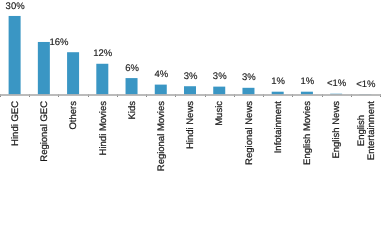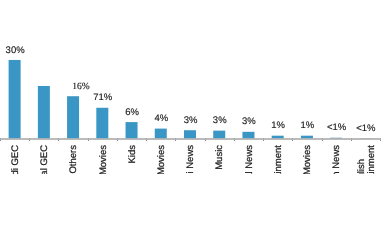--- a/index.html
+++ b/index.html
@@ -13,21 +13,20 @@
     overflow: hidden;
     font-family: "Liberation Sans", sans-serif;
     -webkit-font-smoothing: antialiased;
     text-rendering: geometricPrecision;
   }
   #chart {
     position: relative;
     width: 382px;
     height: 174px;
     background: #ffffff;
-    margin-top: 44px;
   }
   .plot-area {
     position: absolute;
     left: 0;
     top: 0;
     width: 380px;
     height: 95px;
   }
   .axis-line {
     position: absolute;
@@ -110,23 +109,23 @@
     <div class="tick" style="left: 205px;"></div>
     <div class="tick" style="left: 234px;"></div>
     <div class="tick" style="left: 263px;"></div>
     <div class="tick" style="left: 292px;"></div>
     <div class="tick" style="left: 322px;"></div>
     <div class="tick" style="left: 351px;"></div>
     <div class="tick" style="left: 380px;"></div>
     <div class="dlabel" style="left: -14.8846px; width: 60px; top: 1.56px;">30%</div>
     <div class="vlabel" style="width: 120px; left: -109.185px;">Hindi GEC</div>
     <div class="vlabel" style="width: 120px; left: -79.9538px;">Regional GEC</div>
-    <div class="dlabel" style="left: 51px; width: 60px; top: 37.8126px; font-family: Liberation Serif, serif;">16%</div>
+    <div class="dlabel" style="left: 29px; width: 60px; top: 37.8126px;">16%</div>
     <div class="vlabel" style="width: 120px; left: -50.7231px;">Others</div>
-    <div class="dlabel" style="left: 72.8077px; width: 60px; top: 49.3714px;">71%</div>
+    <div class="dlabel" style="left: 72.8077px; width: 60px; top: 49.3714px;">12%</div>
     <div class="vlabel" style="width: 120px; left: -21.4923px;">Hindi Movies</div>
     <div class="dlabel" style="left: 102.038px; width: 60px; top: 63.6885px;">6%</div>
     <div class="vlabel" style="width: 120px; left: 7.73846px;">Kids</div>
     <div class="dlabel" style="left: 131.269px; width: 60px; top: 70.2035px;">4%</div>
     <div class="vlabel" style="width: 120px; left: 36.9692px;">Regional Movies</div>
     <div class="dlabel" style="left: 160.5px; width: 60px; top: 71.8322px;">3%</div>
     <div class="vlabel" style="width: 120px; left: 66.2px;">Hindi News</div>
     <div class="dlabel" style="left: 189.731px; width: 60px; top: 72.2263px;">3%</div>
     <div class="vlabel" style="width: 120px; left: 95.4308px;">Music</div>
     <div class="dlabel" style="left: 218.962px; width: 60px; top: 73.4084px;">3%</div>

